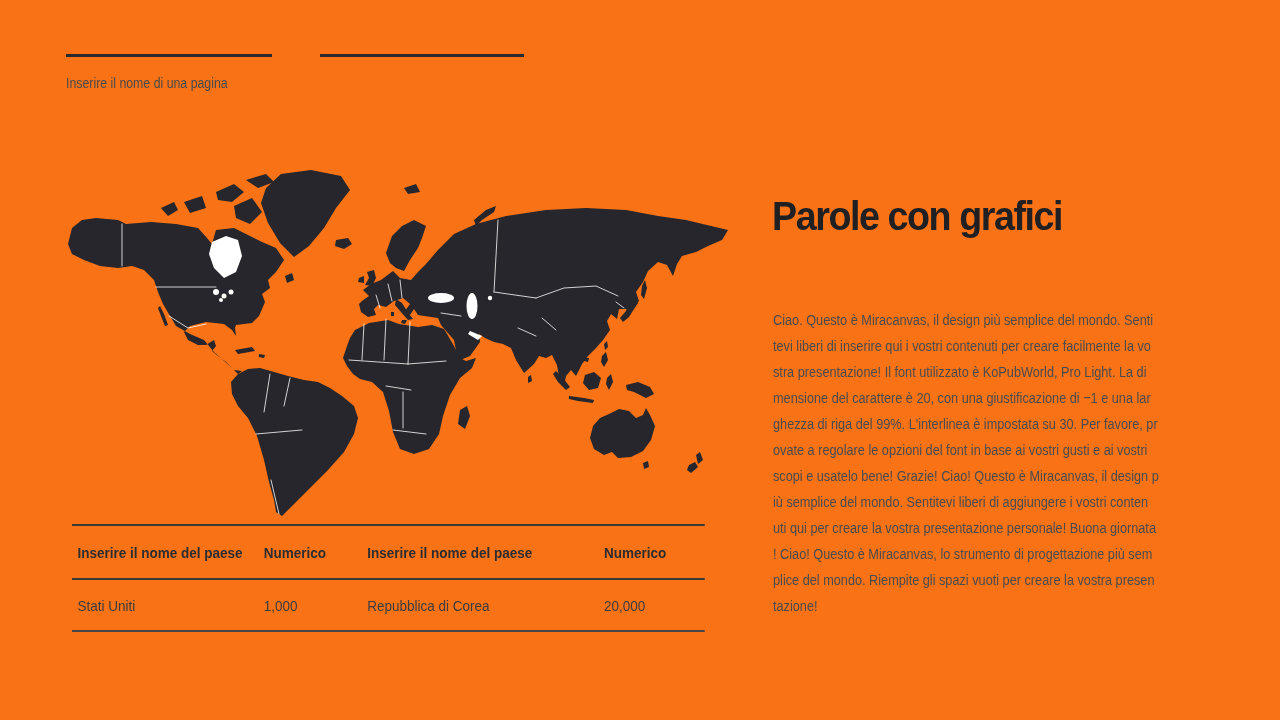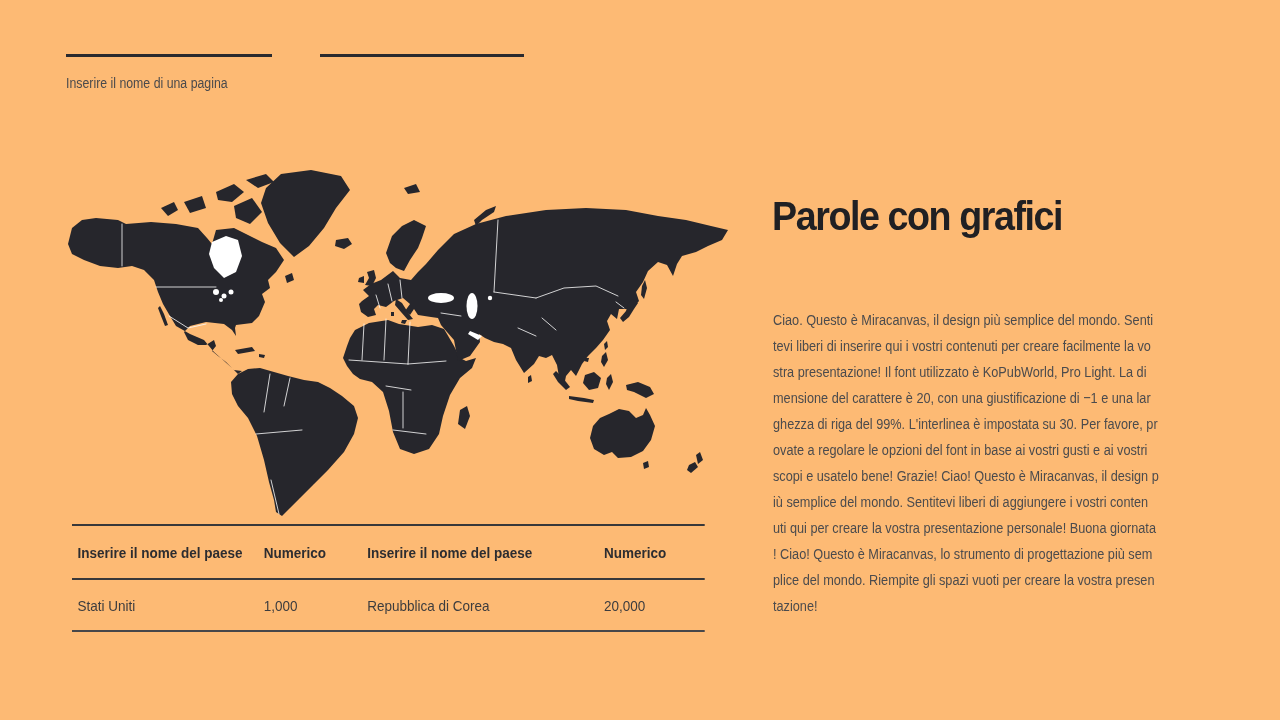--- a/index.html
+++ b/index.html
@@ -1,16 +1,16 @@
 <!DOCTYPE html>
 <html><head>
 <meta charset="utf-8">
 <style>
   html,body{margin:0;padding:0;background:#fff;}
-  .slide{position:relative;width:1280px;height:720px;background:#fdba74;overflow:hidden;
+  .slide{position:relative;width:1280px;height:720px;background:#f97316;overflow:hidden;
          font-family:"Liberation Sans",sans-serif;}
   .bar{position:absolute;top:54px;height:3px;background:#2a2a2e;}
   .bar-1{left:66px;width:206px;}
   .bar-2{left:320px;width:204px;}
   .page-label{position:absolute;left:66px;top:75px;font-size:14px;color:#4a4a4c;
               transform:scaleX(.88);transform-origin:0 0;white-space:nowrap;}
   .map-wrap{position:absolute;left:66px;top:168px;width:664px;height:352px;}
   .map-wrap svg{width:100%;height:100%;display:block;}
   .slide-title{position:absolute;left:772px;top:194px;margin:0;font-size:40px;font-weight:700;
                letter-spacing:-1.5px;color:#202023;transform:scaleX(.94);transform-origin:0 0;

